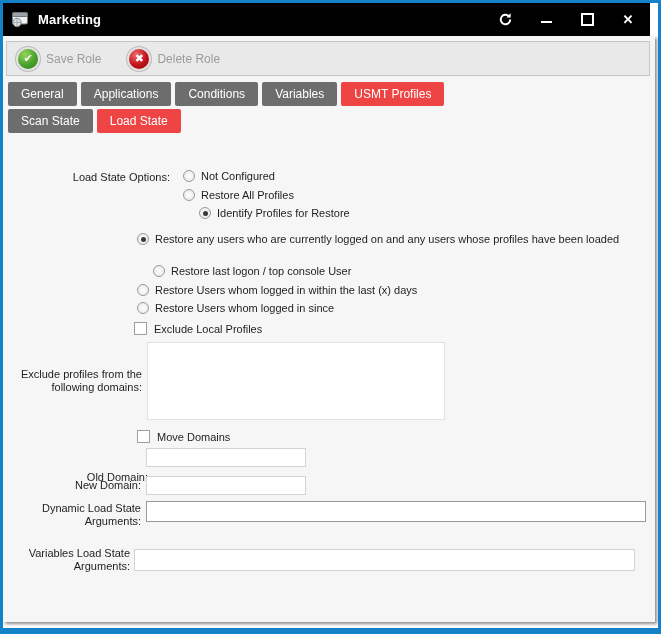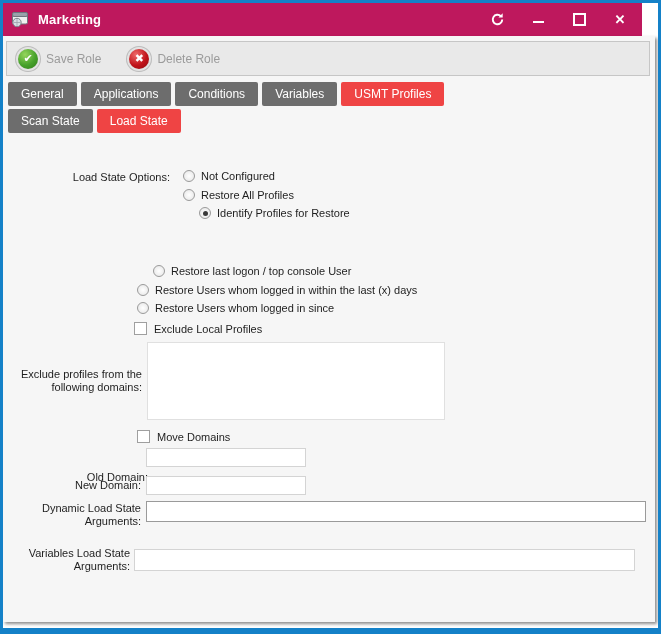--- a/index.html
+++ b/index.html
@@ -3,21 +3,21 @@
 <meta charset="utf-8">
 <style>
   html,body{margin:0;padding:0;background:#fff;}
   .window{
     position:relative;width:661px;height:634px;box-sizing:border-box;
     border:3px solid #1481c8;border-bottom-width:6px;background:#fff;
     font-family:"Liberation Sans",sans-serif;overflow:hidden;
   }
   
   .titlebar{
-    position:absolute;top:0;left:0;right:16px;height:33px;background:#be185d;
+    position:absolute;top:0;left:0;right:8px;height:33px;background:#000000;
     display:flex;align-items:center;padding:0 14px 0 8px;box-sizing:border-box;
   }
   .titlebar .app-icon{display:flex;align-items:center;}
   .titlebar .title{color:#fff;font-size:13px;font-weight:bold;margin-left:8px;letter-spacing:.2px;}
   .win-controls{margin-left:auto;display:flex;align-items:center;gap:25px;}
   .wc{width:16px;height:16px;display:flex;align-items:center;justify-content:center;color:#fff;cursor:default;}
   .wc-min-bar{width:11px;height:2px;background:#fff;margin-top:4px;}
   .wc-max-box{width:9px;height:9px;border:2px solid #fff;}
   .wc-close{font-size:13px;font-weight:bold;line-height:1;}
   
@@ -140,20 +140,23 @@
       <div class="optrow" style="left:180px;top:134px;">
         <span class="radio"></span><span>Not Configured</span>
       </div>
       <div class="optrow" style="left:180px;top:153px;">
         <span class="radio"></span><span>Restore All Profiles</span>
       </div>
       <div class="optrow" style="left:180px;top:171px;padding-left:16px;">
         <span class="radio checked"></span><span>Identify Profiles for Restore</span>
       </div>
 
+      <div class="opt" style="left:127px;top:197px;width:505px;">
+        <span class="radio checked" style="margin-left:7px;"></span><span>Restore any users who are currently logged on and any users whose profiles have been loaded</span>
+      </div>
       <div class="optrow" style="left:134px;top:229px;padding-left:16px;">
         <span class="radio"></span><span>Restore last logon / top console User</span>
       </div>
       <div class="optrow" style="left:134px;top:248px;">
         <span class="radio"></span><span>Restore Users whom logged in within the last (x) days</span>
       </div>
       <div class="optrow" style="left:134px;top:266px;">
         <span class="radio"></span><span>Restore Users whom logged in since</span>
       </div>
 

